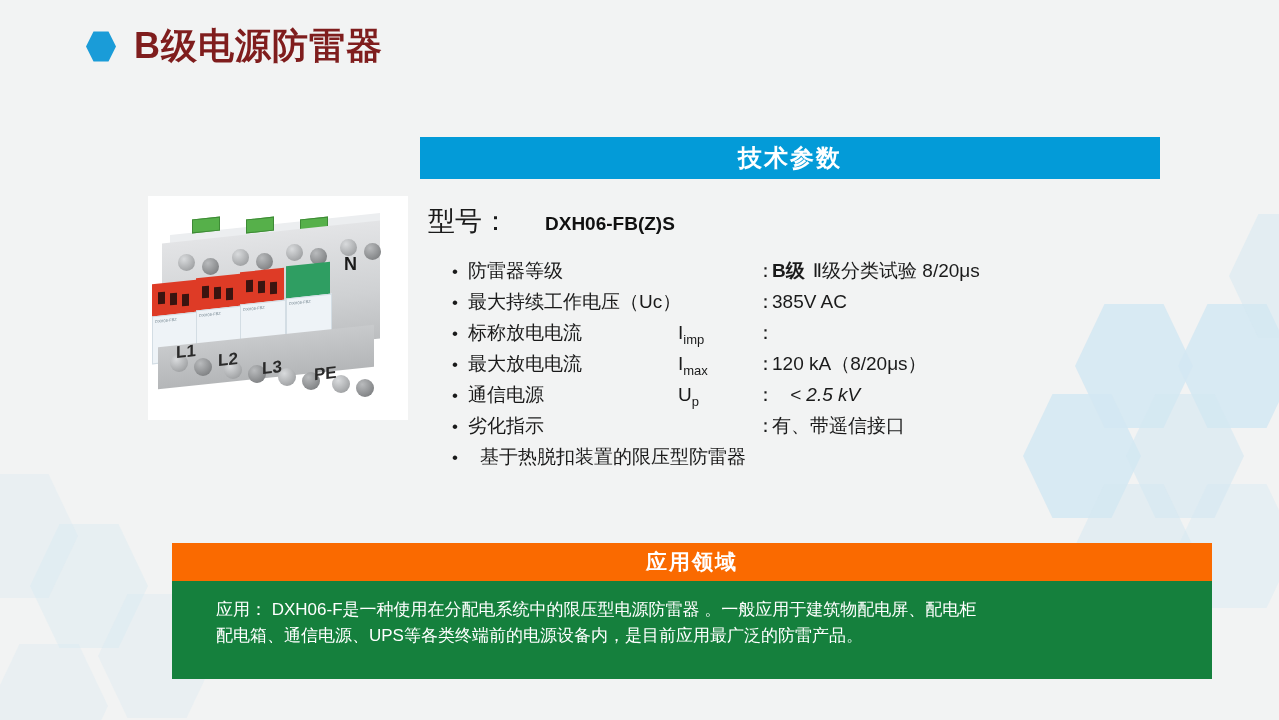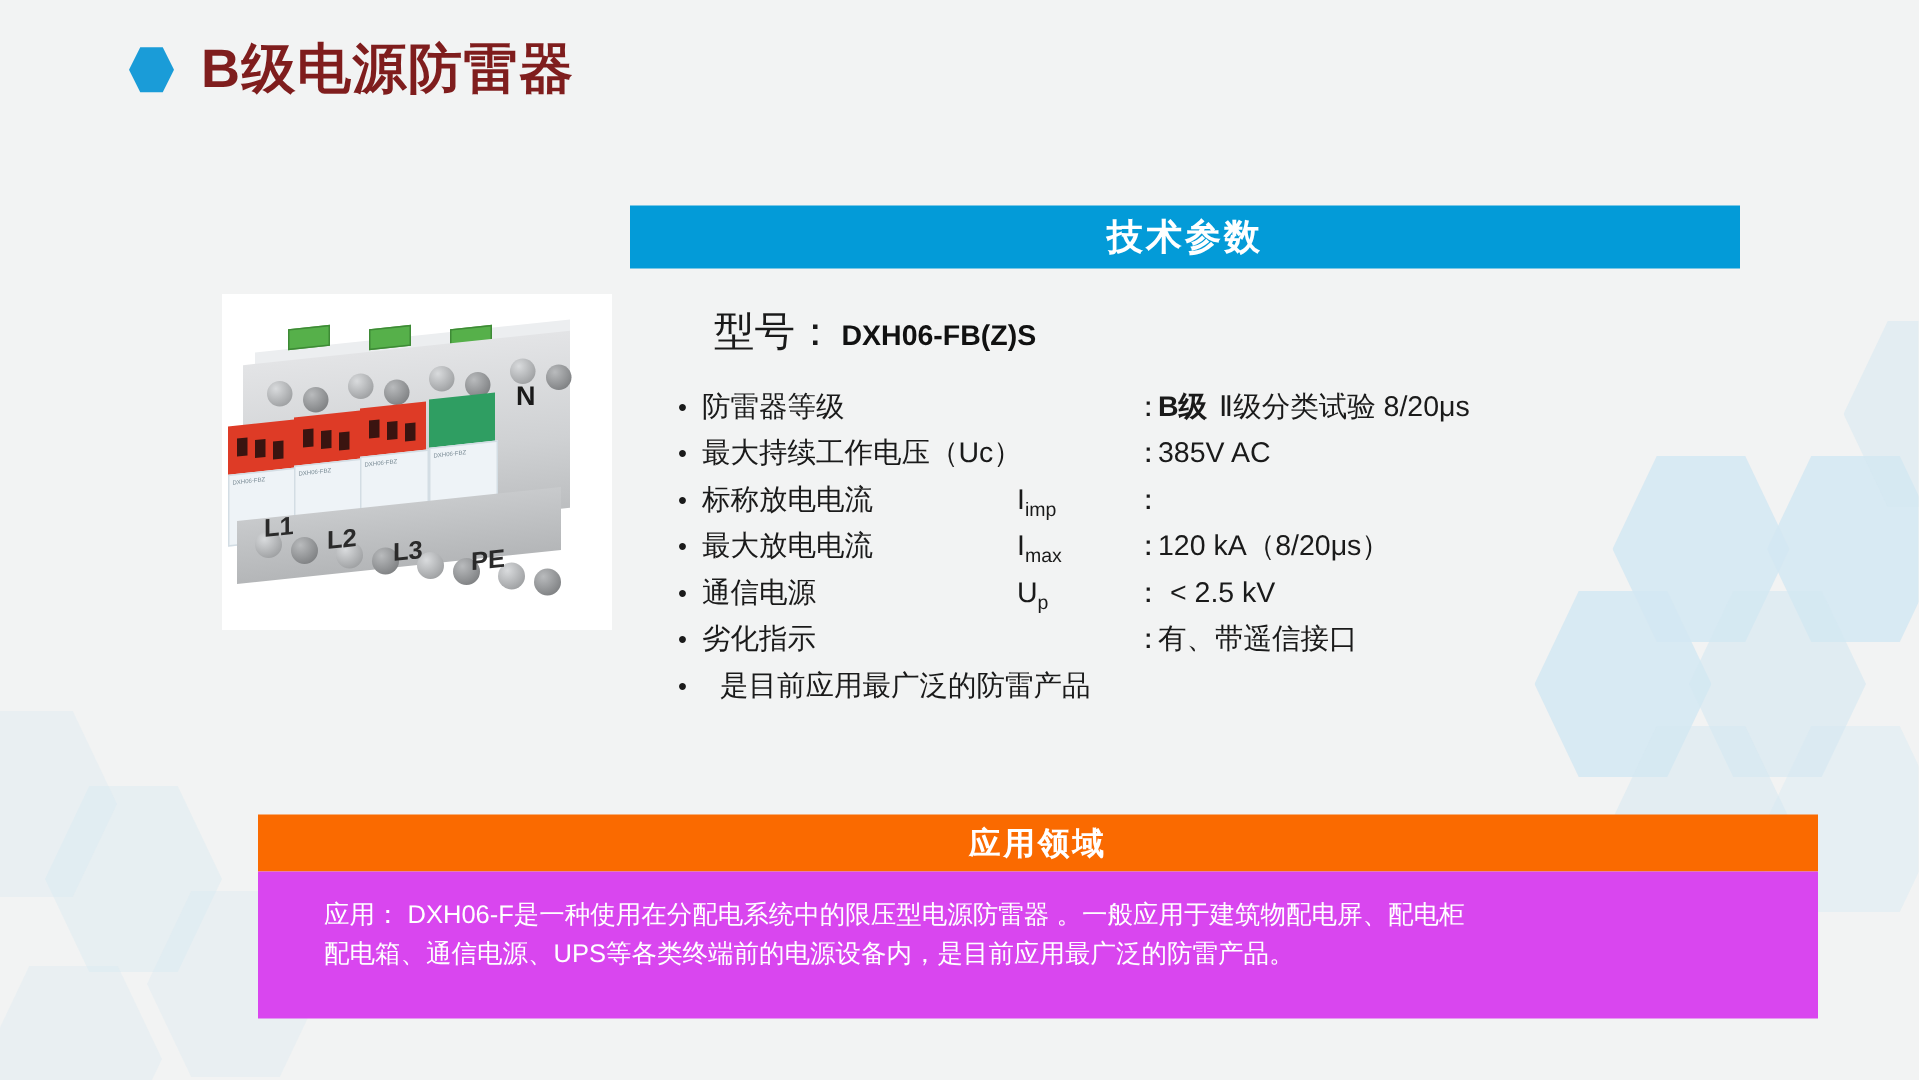--- a/index.html
+++ b/index.html
@@ -68,25 +68,26 @@
   }
   #tech-header-text {
     color: #ffffff;
     font-size: 24px;
     font-weight: bold;
     letter-spacing: 2px;
   }
 
   #model-line {
     position: absolute;
-    left: 476px;
+    left: 428px;
     top: 203px;
     display: flex;
     align-items: baseline;
     white-space: nowrap;
+    gap: 32px;
   }
   #model-label {
     font-size: 27px;
     color: #1a1a1a;
     font-family: "Liberation Serif", serif;
   }
   #model-value {
     font-size: 19px;
     font-weight: bold;
     color: #111111;
@@ -226,21 +227,21 @@
     align-items: center;
     justify-content: center;
   }
   #app-header-text {
     color: #ffffff;
     font-size: 21px;
     font-weight: bold;
     letter-spacing: 2px;
   }
   #app-body {
-    background: #d946ef;
+    background: #15803d;
     min-height: 98px;
     padding: 16px 14px 14px 44px;
     box-sizing: border-box;
   }
   .app-line {
     color: #ffffff;
     font-size: 17px;
     line-height: 1.55;
     white-space: nowrap;
   }
@@ -367,34 +368,34 @@
     <span class="spec-sym w-sym"><span>I</span><span class="sub">max</span></span>
     <span class="spec-colon w-colon">：</span>
     <span class="spec-val">120 kA（8/20μs）</span>
   </div>
 
   <div class="spec-row">
     <span class="spec-bullet">•</span>
     <span class="spec-name w-name">通信电源</span>
     <span class="spec-sym w-sym"><span>U</span><span class="sub">p</span></span>
     <span class="spec-colon w-colon">：</span>
-    <span class="spec-val" style="margin-left:8px;">&lt; 2.5 kV</span>
+    <span class="spec-val" style="margin-left:18px;font-style:italic;">&lt; 2.5 kV</span>
   </div>
 
   <div class="spec-row">
     <span class="spec-bullet">•</span>
     <span class="spec-name w-name">劣化指示</span>
     <span class="spec-sym w-sym"></span>
     <span class="spec-colon w-colon">：</span>
     <span class="spec-val">有、带遥信接口</span>
   </div>
 
   <div class="spec-row row-last">
     <span class="spec-bullet">•</span>
-    <span class="spec-name" style="margin-left:12px;">是目前应用最广泛的防雷产品</span>
+    <span class="spec-name" style="margin-left:12px;">基于热脱扣装置的限压型防雷器</span>
   </div>
 
 </div>
 
 <div id="app-panel">
   <div id="app-header">
     <span id="app-header-text">应用领域</span>
   </div>
   <div id="app-body">
     <div class="app-line">应用：      DXH06-F是一种使用在分配电系统中的限压型电源防雷器  。一般应用于建筑物配电屏、配电柜</div>

